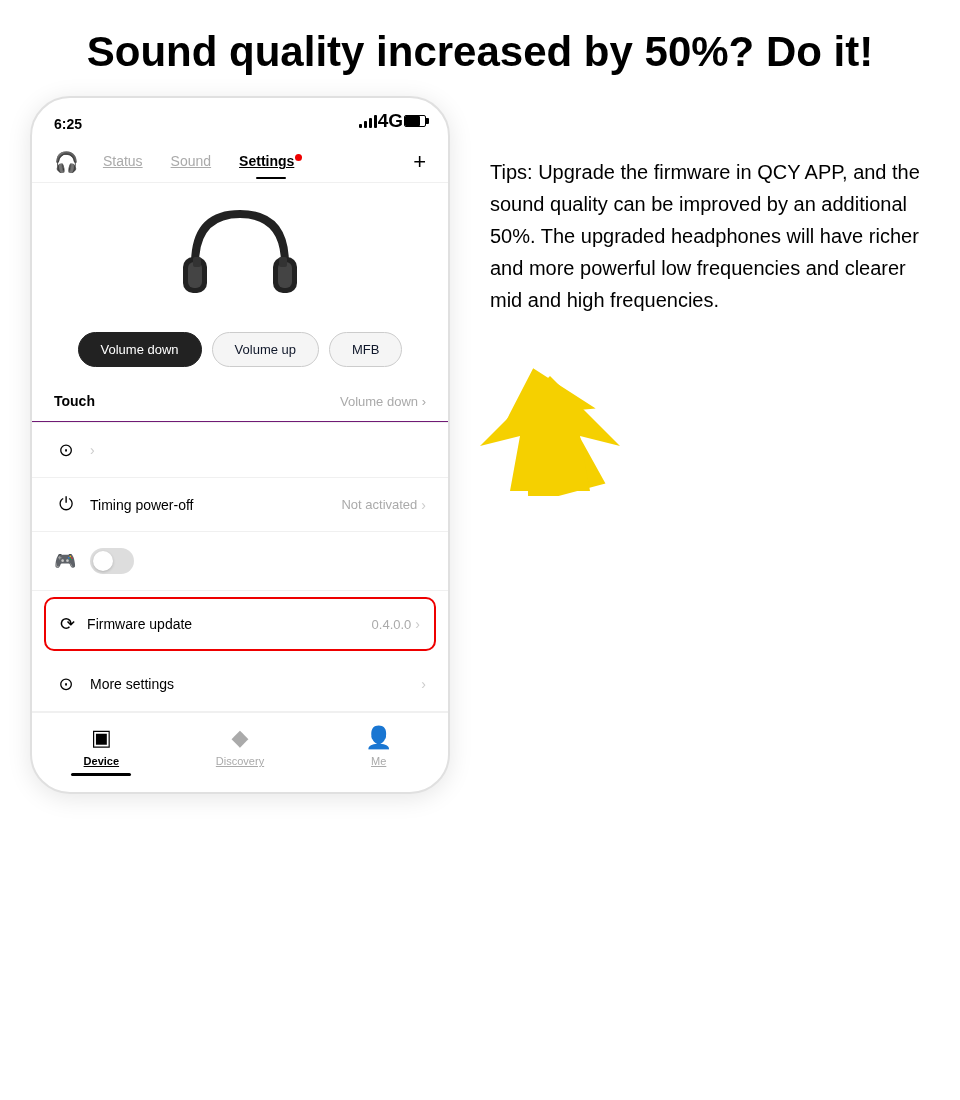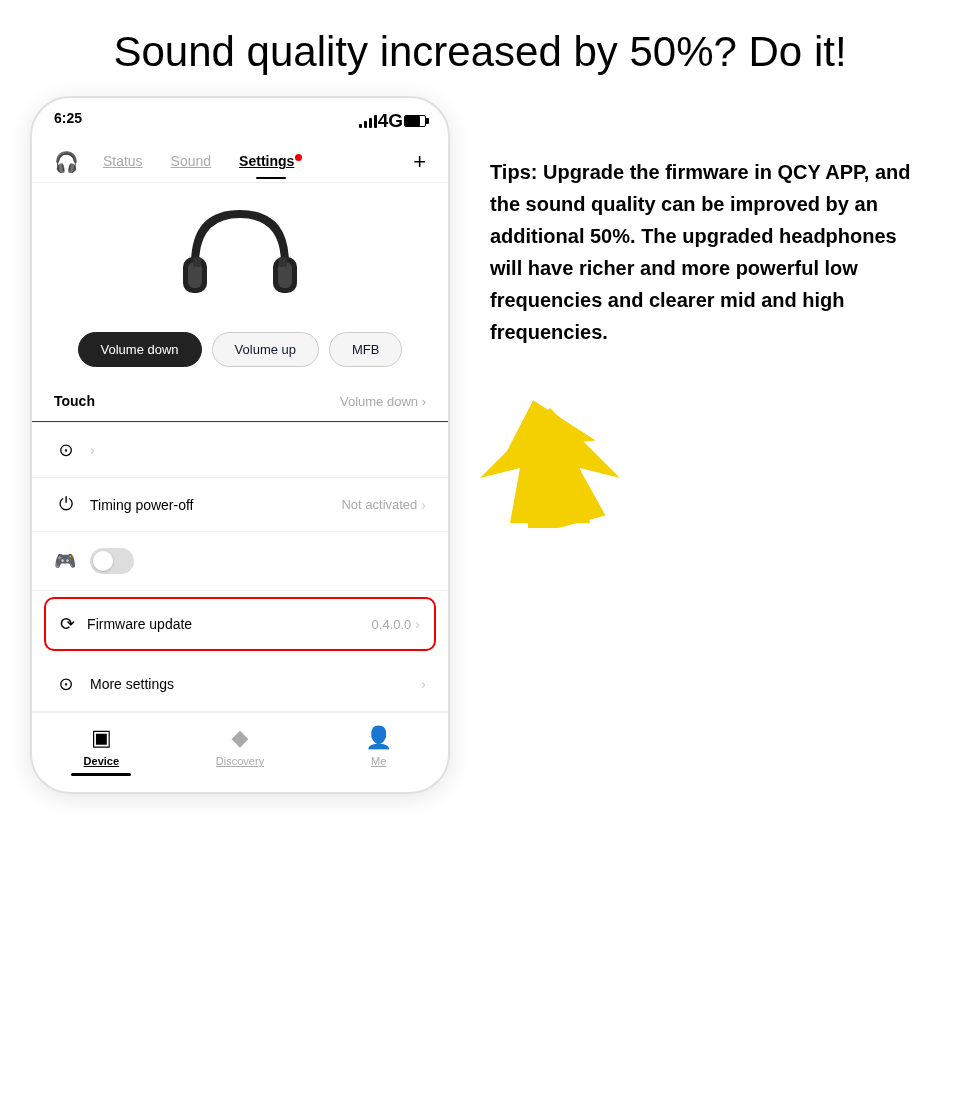--- a/index.html
+++ b/index.html
@@ -8,21 +8,21 @@
       height: 1100px;
       background: #ffffff;
       font-family: -apple-system, BlinkMacSystemFont, 'Helvetica Neue', Arial, sans-serif;
       overflow: hidden;
       position: relative;
     }
 
     
     .headline {
       font-size: 42px;
-      font-weight: 400;
+      font-weight: 700;
       color: #000;
       text-align: center;
       padding: 28px 32px 20px;
       line-height: 1.15;
     }
 
     
     .content-area {
       display: flex;
       flex-direction: row;
@@ -40,21 +40,21 @@
       border: 2px solid #e0e0e0;
       box-shadow: 0 4px 24px rgba(0,0,0,0.10);
       overflow: hidden;
       position: relative;
     }
 
     
     .status-bar {
       display: flex;
       justify-content: space-between;
-      align-items: flex-start;
+      align-items: flex-end;
       padding: 12px 22px 6px;
       font-size: 14px;
       font-weight: 600;
       color: #000;
     }
     .status-right {
       display: flex;
       align-items: center;
       gap: 1px;
       font-size: 19px;
@@ -272,21 +272,21 @@
 
     
     .tips-section {
       flex: 1;
       padding: 60px 0 0 10px;
     }
     .tips-text {
       font-size: 20px;
       line-height: 1.6;
       color: #000;
-      font-weight: 700;
+      font-weight: 400;
     }
 
     
     .hp-drawing {
       width: 130px;
       height: 115px;
     }
   </style>
 </head>
 <body>

